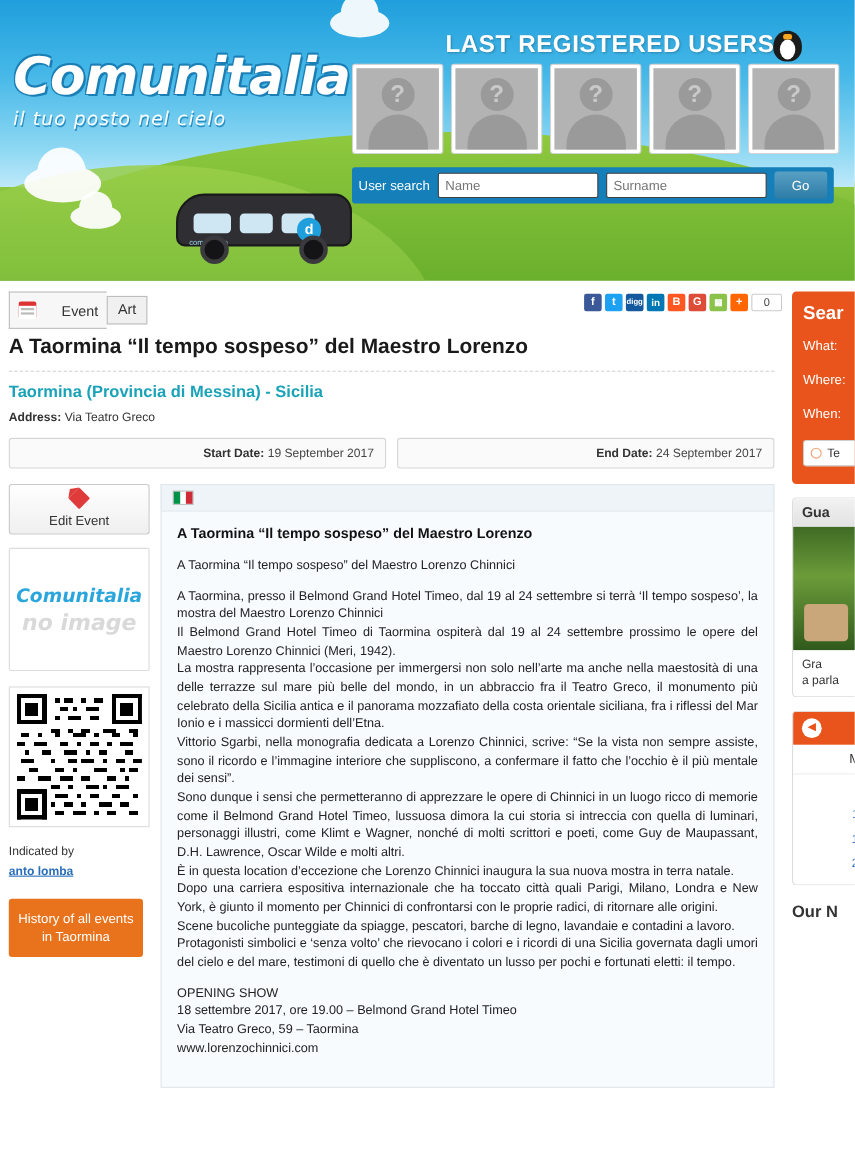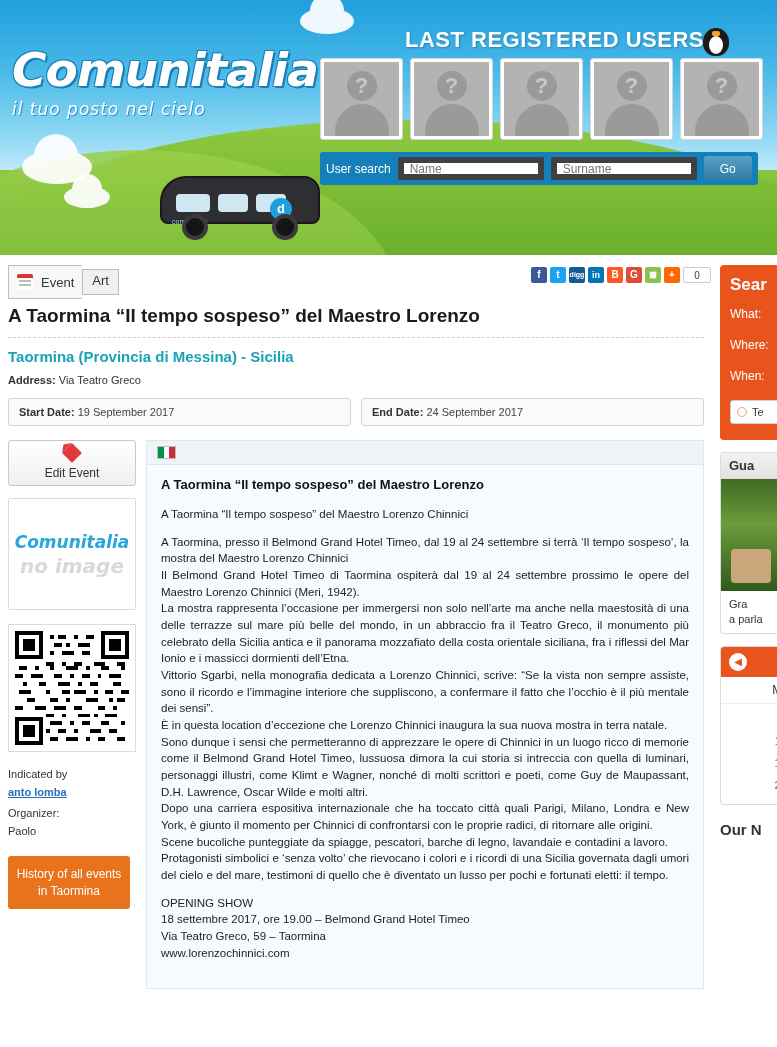--- a/index.html
+++ b/index.html
@@ -106,36 +106,36 @@
   .av-head { position:absolute; left:50%; top:9px; transform:translateX(-50%); width:30px; height:30px; border-radius:50%; background:#9a9a9a; }
   .av-body { position:absolute; left:50%; top:42px; transform:translateX(-50%); width:54px; height:40px; border-radius:27px 27px 0 0; background:#9a9a9a; }
   .av-q { position:absolute; left:50%; top:11px; transform:translateX(-50%); color:#c9c9c9; font-size:22px; font-weight:bold; }
 
   .usersearch {
     position:absolute; left:320px; top:152px; display:flex; align-items:center;
     background:#147fb8; border-radius:3px; padding:4px 6px; gap:7px;
   }
   .usersearch .lbl { color:#ffffff; font-size:12px; }
   .usersearch input {
-    border:6px solid #404040; height:23px; width:146px; padding:2px 6px;
+    border:1px solid #404040; height:23px; width:146px; padding:2px 6px;
     font-size:12px; color:#666; border-radius:2px; font-family:"Liberation Sans", sans-serif;
   }
   .go-btn {
     background: linear-gradient(#5a9fc4,#2b7ca6); color:#fff; border:none;
     height:25px; width:48px; border-radius:3px; font-size:12px; cursor:pointer;
     font-family:"Liberation Sans", sans-serif;
   }
 
   
   .content { position:relative; width:777px; }
   .left-col { width:712px; padding: 8px 8px 0 8px; }
 
   .tagrow { display:flex; align-items:center; gap:0; margin: 2px 0 6px 0; }
   .tag-event {
-    display:flex; align-items:center; gap:8px;
+    display:flex; align-items:center; gap:23px;
     border:1px solid #bdbdbd; border-right:none; background:#f7f7f7;
     padding: 16px 8px; height:26px; font-size:13px; color:#333;
   }
   .cal-icon {
     width:16px; height:16px; background:#d33; border-radius:2px; position:relative;
   }
   .cal-icon:before { content:""; position:absolute; left:0; top:4px; width:16px; height:12px; background:#fff; }
   .cal-icon:after { content:""; position:absolute; left:2px; top:6px; width:12px; height:2px; background:#bbb; box-shadow:0 4px 0 #bbb; }
   .tag-art {
     border:1px solid #bdbdbd; background:#f0f0f0; padding:3px 9px; height:26px;
@@ -165,21 +165,21 @@
   h1.title {
     font-size: 19px; color:#1a1a1a; margin: 6px 0 10px 0; font-weight:bold;
   }
   .subtitle {
     color:#1aa3b8; font-size:15px; font-weight:bold; margin: 0 0 9px 0;
     border-top:1px dashed #cfcfcf; padding-top:10px;
   }
   .address { font-size:11px; font-weight:bold; color:#333; margin-bottom:12px; }
   .address .val { font-weight:normal; }
 
-  .dates { display:flex; gap:10px; margin-bottom:14px; }
+  .dates { display:flex; gap:10px; margin-bottom:14px;text-align:right; }
   .datebox {
     flex:1; border:1px solid #d6d6d6; border-radius:3px; background:#fafafa;
     padding:7px 10px; font-size:11px;
   }
   .datebox b { color:#333; }
   .datebox .dval { color:#444; }
 
   .main-flex { display:flex; gap:10px; align-items:flex-start; }
   .col-left { width:128px; flex:0 0 128px; }
   .col-right { flex:1; }
@@ -511,46 +511,42 @@
                 <rect x="21" y="27" width="2" height="1"></rect>
                 <rect x="26" y="27" width="2" height="1"></rect>
             </g>
           </svg>
         </div>
 
         <div class="meta">
           <span class="lbl">Indicated by</span><br>
           <a href="#">anto lomba</a>
         </div>
-        <div class="meta">
-          <span class="lbl">Organizer:</span><br>
-          <span>Paolo</span>
-        </div>
 
         <button class="history-btn">History of all events in Taormina</button>
       </div>
 
       <div class="col-right">
         <div class="flagbar">
           <div class="flag-it">
               <i class="g"></i>
               <i class="w"></i>
               <i class="r"></i>
             </div>
         </div>
         <div class="article">
           <h2>A Taormina “Il tempo sospeso” del Maestro Lorenzo</h2>
           <p>A Taormina “Il tempo sospeso” del Maestro Lorenzo Chinnici</p>
           <div class="block">
             <p>A Taormina, presso il Belmond Grand Hotel Timeo, dal 19 al 24 settembre si terrà ‘Il tempo sospeso’, la mostra del Maestro Lorenzo Chinnici</p>
             <p>Il Belmond Grand Hotel Timeo di Taormina ospiterà dal 19 al 24 settembre prossimo le opere del Maestro Lorenzo Chinnici (Meri, 1942).</p>
             <p>La mostra rappresenta l’occasione per immergersi non solo nell’arte ma anche nella maestosità di una delle terrazze sul mare più belle del mondo, in un abbraccio fra il Teatro Greco, il monumento più celebrato della Sicilia antica e il panorama mozzafiato della costa orientale siciliana, fra i riflessi del Mar Ionio e i massicci dormienti dell’Etna.</p>
             <p>Vittorio Sgarbi, nella monografia dedicata a Lorenzo Chinnici, scrive: “Se la vista non sempre assiste, sono il ricordo e l’immagine interiore che suppliscono, a confermare il fatto che l’occhio è il più mentale dei sensi”.</p>
+            <p>Sono dunque i sensi che permetteranno di apprezzare le opere di Chinnici in un luogo ricco di memorie come il Belmond Grand Hotel Timeo, lussuosa dimora la cui storia si intreccia con quella di luminari, personaggi illustri, come Klimt e Wagner, nonché di molti scrittori e poeti, come Guy de Maupassant, D.H. Lawrence, Oscar Wilde e molti altri.</p>
             <p>È in questa location d’eccezione che Lorenzo Chinnici inaugura la sua nuova mostra in terra natale.</p>
-            <p>Sono dunque i sensi che permetteranno di apprezzare le opere di Chinnici in un luogo ricco di memorie come il Belmond Grand Hotel Timeo, lussuosa dimora la cui storia si intreccia con quella di luminari, personaggi illustri, come Klimt e Wagner, nonché di molti scrittori e poeti, come Guy de Maupassant, D.H. Lawrence, Oscar Wilde e molti altri.</p>
             <p>Dopo una carriera espositiva internazionale che ha toccato città quali Parigi, Milano, Londra e New York, è giunto il momento per Chinnici di confrontarsi con le proprie radici, di ritornare alle origini.</p>
             <p>Scene bucoliche punteggiate da spiagge, pescatori, barche di legno, lavandaie e contadini a lavoro.</p>
             <p>Protagonisti simbolici e ‘senza volto’ che rievocano i colori e i ricordi di una Sicilia governata dagli umori del cielo e del mare, testimoni di quello che è diventato un lusso per pochi e fortunati eletti: il tempo.</p>
           </div>
           <div class="block">
             <p>OPENING SHOW</p>
             <p>18 settembre 2017, ore 19.00 – Belmond Grand Hotel Timeo</p>
             <p>Via Teatro Greco, 59 – Taormina</p>
             <p>www.lorenzochinnici.com</p>
           </div>

